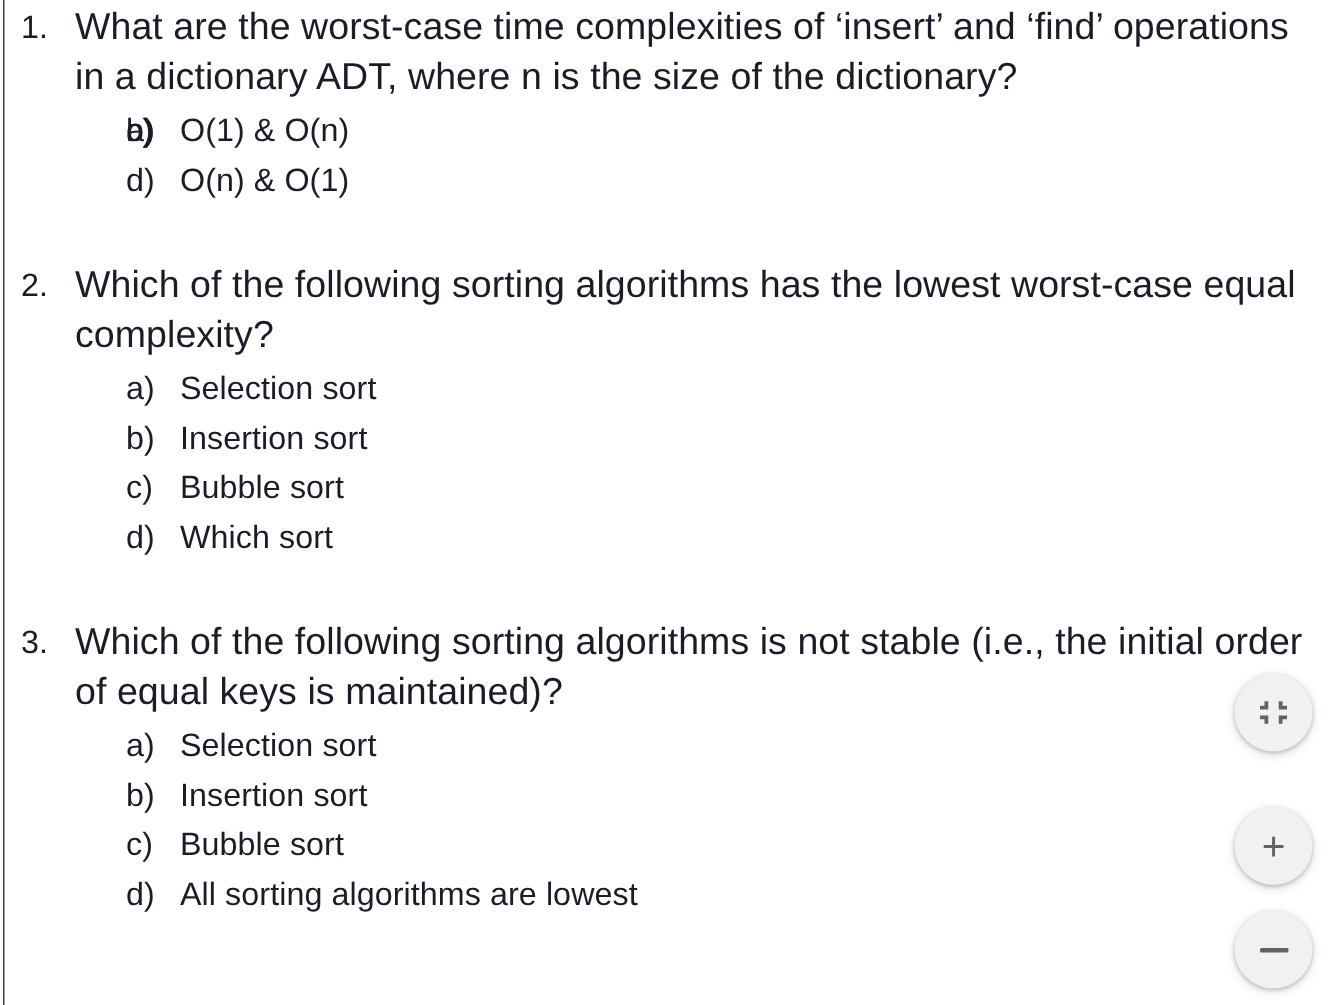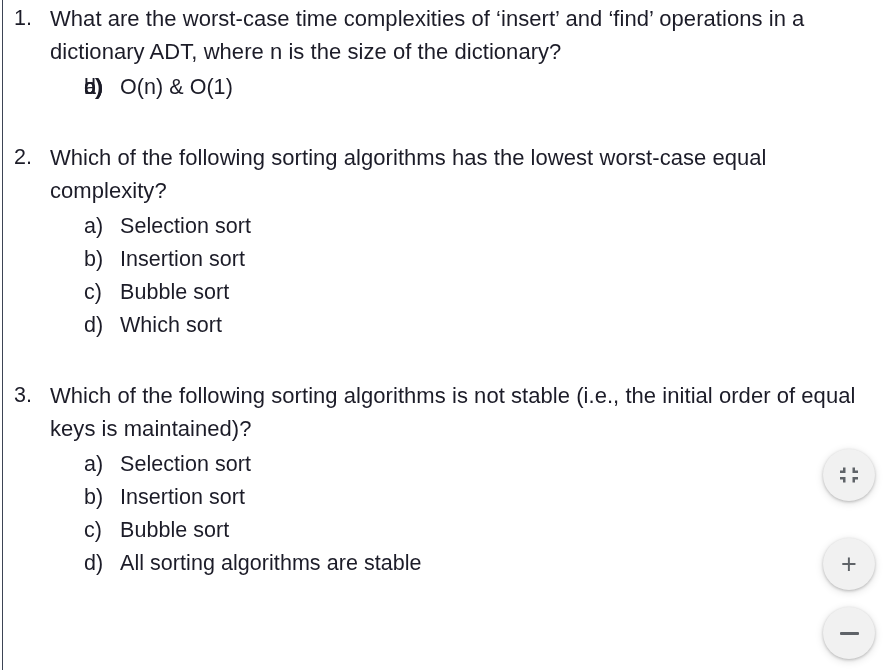--- a/index.html
+++ b/index.html
@@ -61,21 +61,21 @@
     left: 14px;
     top: 0;
     width: 34px;
     text-align: left;
     font-size: 21.5px;
     line-height: 33px;
     color: #1c1c28;
     letter-spacing: .1px;
   }
   .q-stem {
-    font-size: 22px;
+    font-size: 25px;
     line-height: 33px;
     color: #1c1c28;
     letter-spacing: .05px;
     max-width: 826px;
   }
 
   
   .options {
     margin: 0;
     padding: 0;
@@ -168,20 +168,21 @@
       </div>
       <ul class="options">
         <li class="option">
           <span class="opt-marker">a)</span>
         </li>
         <li class="option">
           <span class="opt-marker">b)</span>
         </li>
         <li class="option">
           <span class="opt-marker">c)</span>
+          <span class="opt-text">O(1) &amp; O(n)</span>
         </li>
         <li class="option">
           <span class="opt-marker">d)</span>
           <span class="opt-text">O(n) &amp; O(1)</span>
         </li>
       </ul>
     </div>
 
     <div class="question-block" id="q2">
       <div class="q-head">
@@ -221,21 +222,21 @@
         <li class="option">
           <span class="opt-marker">b)</span>
           <span class="opt-text">Insertion sort</span>
         </li>
         <li class="option">
           <span class="opt-marker">c)</span>
           <span class="opt-text">Bubble sort</span>
         </li>
         <li class="option">
           <span class="opt-marker">d)</span>
-          <span class="opt-text">All sorting algorithms are stable</span>
+          <span class="opt-text">All sorting algorithms are lowest</span>
         </li>
       </ul>
     </div>
 
   </div>
 
   <div id="viewer-controls">
 
     <button class="fab" id="fit-button">
       <span>

